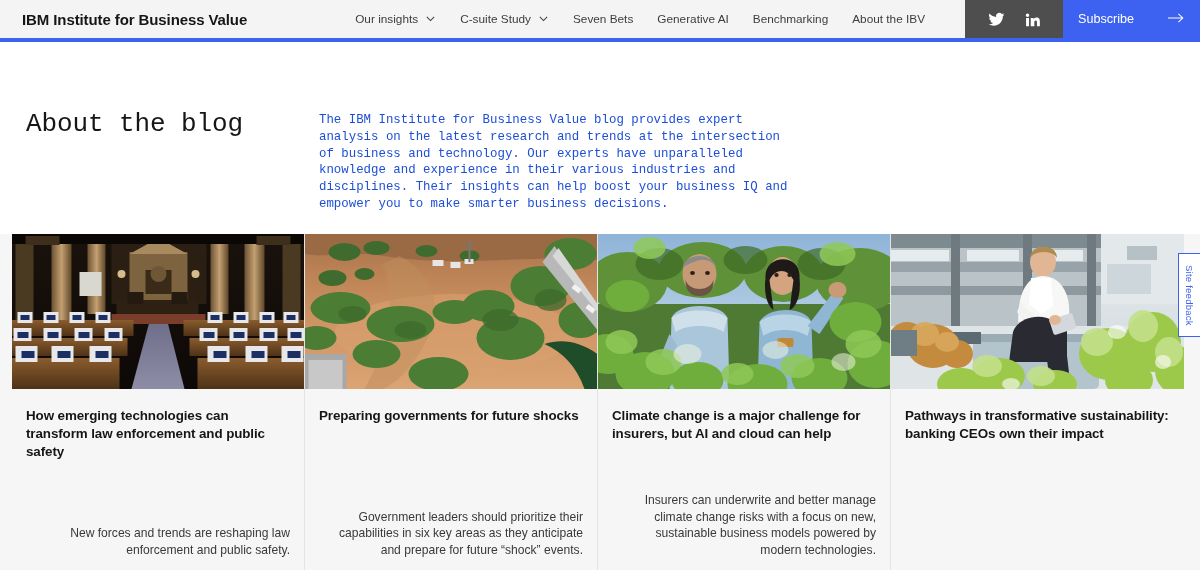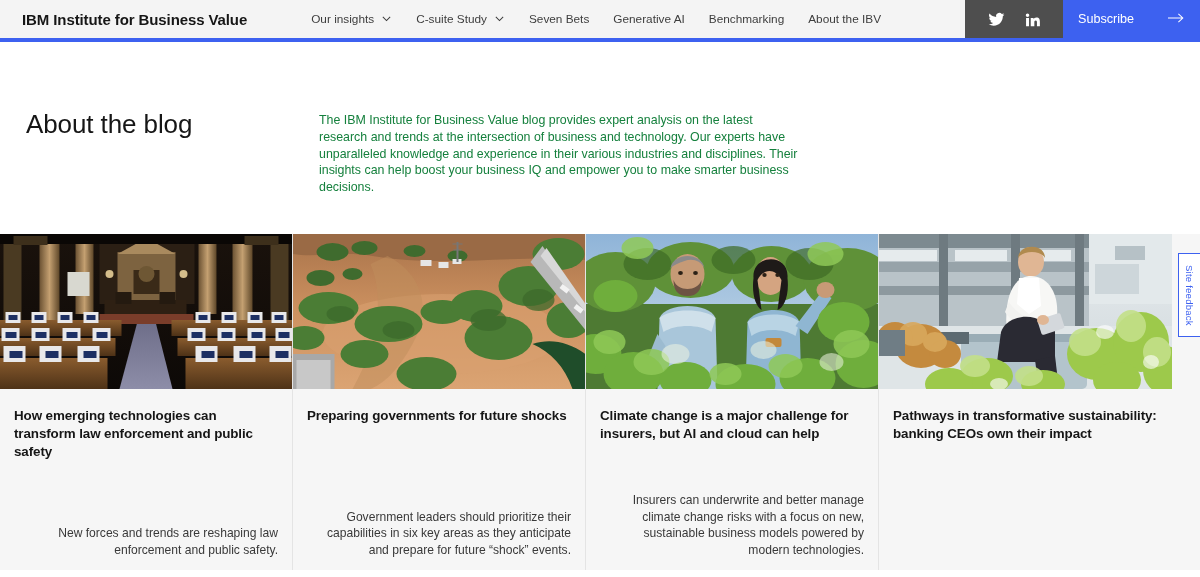--- a/index.html
+++ b/index.html
@@ -46,21 +46,21 @@
     display: flex;
     align-items: center;
     gap: 7px;
     height: 100%;
     padding: 0 12px;
     font-size: 11.8px;
     color: #3d3d3d;
     white-space: nowrap;
     cursor: pointer;
   }
-  .nav-item:first-child { padding-left: 0; }
+  .nav-item:first-child { padding-left: 0; margin-left: 44px; }
 
   .chev {
     display: inline-block;
     width: 11px;
     height: 11px;
     position: relative;
     top: -1px;
   }
   .chev svg { display: block; }
 
@@ -94,50 +94,51 @@
     height: 4px;
     background: #3d61f0;
   }
 
   
   .about {
     width: 998px;
     height: 192px;
     background: #ffffff;
     position: relative;
+    font-family: Liberation Mono, monospace;
   }
 
   .about-title {
     position: absolute;
     left: 26px;
     top: 67px;
     font-size: 26px;
     font-weight: 300;
     color: #161616;
     letter-spacing: -0.1px;
   }
 
   .about-body {
     position: absolute;
     left: 319px;
     top: 70px;
     width: 480px;
     font-size: 12.4px;
     line-height: 16.8px;
-    color: #15803d;
+    color: #1d4ed8;
   }
 
   
   .cards {
     width: 1200px;
     height: 336px;
     background: #f6f6f6;
     display: flex;
     position: relative;
-    padding-left: 0;
+    padding-left: 12px;
   }
 
   .card {
     width: 293px;
     flex: 0 0 293px;
     background: #f6f6f6;
     border-right: 1px solid #e4e4e4;
     display: flex;
     flex-direction: column;
     cursor: pointer;

